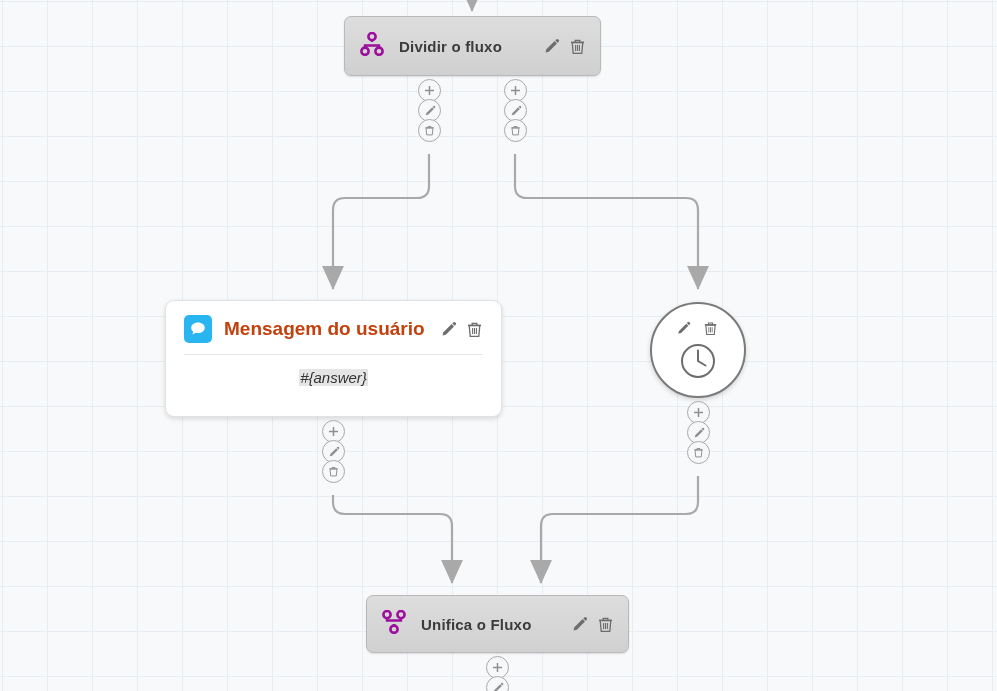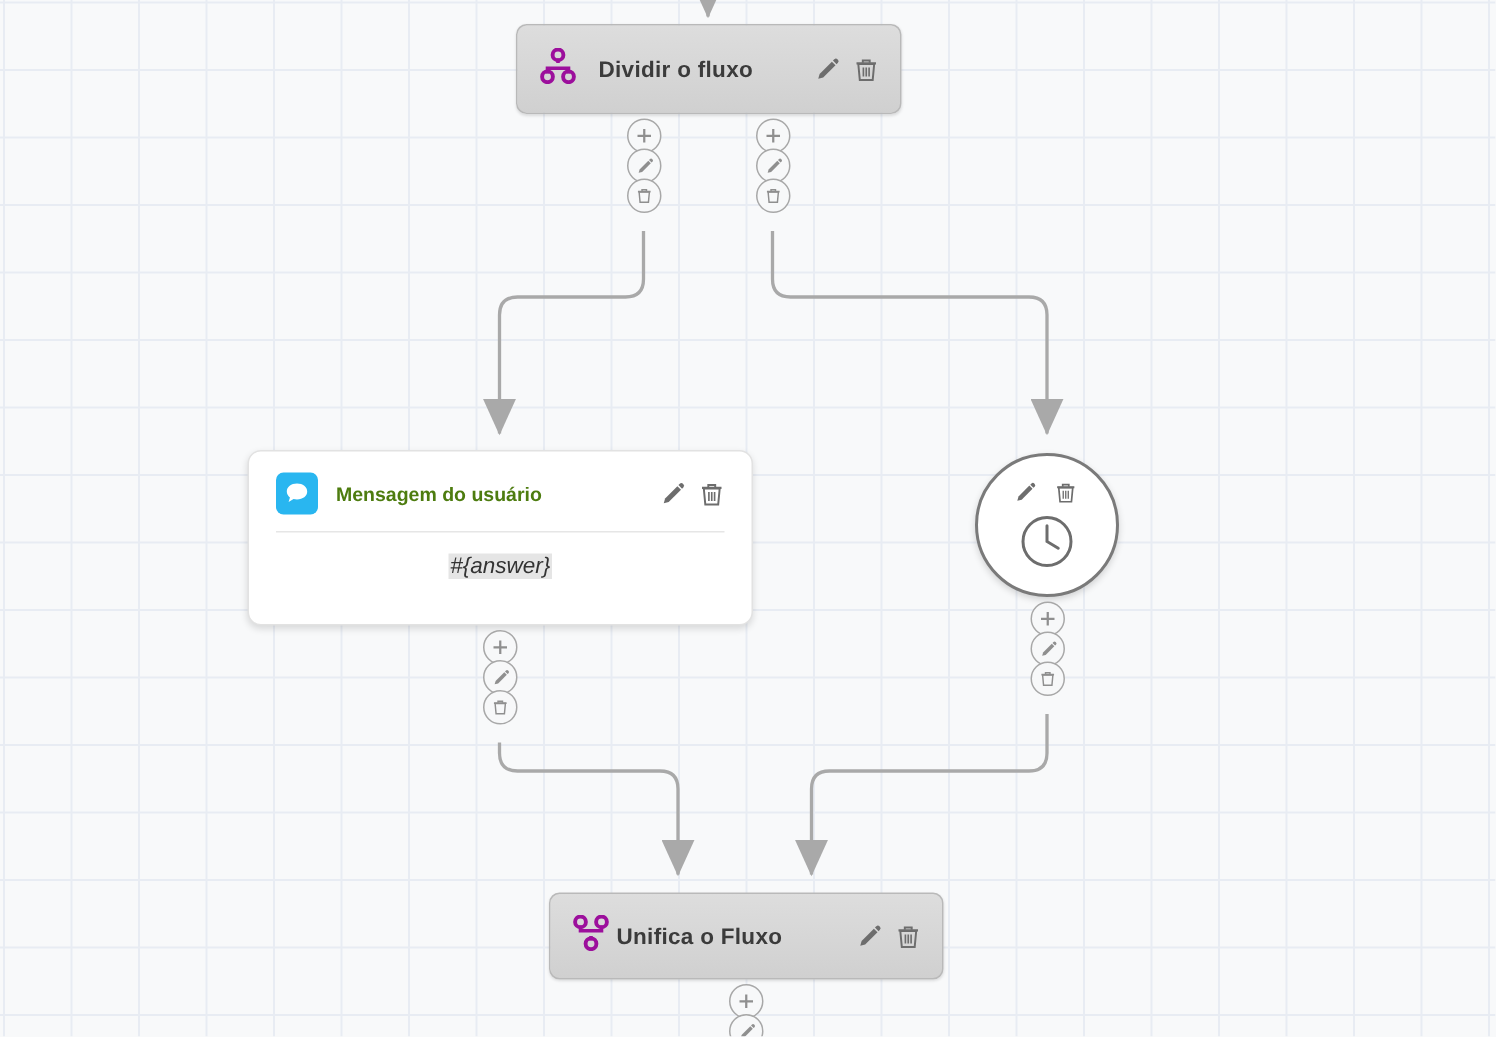--- a/index.html
+++ b/index.html
@@ -79,23 +79,23 @@
     width: 28px;
     height: 28px;
     border-radius: 5px;
     background: #29b6f0;
     display: flex;
     align-items: center;
     justify-content: center;
     flex: none;
   }
   .msg-title {
-    font-size: 13px;
+    font-size: 19px;
     font-weight: bold;
-    color: #4d7c0f;
+    color: #c2410c;
     margin-left: 12px;
     white-space: nowrap;
   }
   .msg-divider {
     height: 1px;
     background: #e6e6e6;
     margin: 0 18px;
   }
   .msg-body {
     padding: 14px 18px 16px 18px;
@@ -359,21 +359,21 @@
       <svg width="26" height="24" viewBox="0 0 26 24">
         <g stroke="#9c0f9c" stroke-width="2.4" fill="none">
           <path d="M13,14 L13,17"></path>
           <path d="M6,7 L6,10.5 L20,10.5 L20,7"></path>
         </g>
         <circle cx="6" cy="4.6" r="3.6" fill="none" stroke="#9c0f9c" stroke-width="2.6"></circle>
         <circle cx="20" cy="4.6" r="3.6" fill="none" stroke="#9c0f9c" stroke-width="2.6"></circle>
         <circle cx="13" cy="19.2" r="3.6" fill="none" stroke="#9c0f9c" stroke-width="2.6"></circle>
       </svg>
     </span>
-    <span class="node-title" style="margin-left:4px;">Unifica o Fluxo</span>
+    <span class="node-title" style="margin-left:14px;">Unifica o Fluxo</span>
     <span class="hdr-actions">
       <span class="icon-btn">
         <svg width="17" height="17" viewBox="0 0 17 17">
           <path d="M2.5,14.5 L3.4,11.3 L11.6,3.1 L14.0,5.5 L5.8,13.7 Z" fill="#6d6d6d"></path>
           <path d="M12.3,2.4 L14.7,4.8 L15.6,3.9 A1.5,1.5 0 0,0 15.6,1.8 L15.3,1.5
                    A1.5,1.5 0 0,0 13.2,1.5 Z" fill="#6d6d6d"></path>
         </svg>
       </span>
       <span class="icon-btn">
         <svg width="17" height="17" viewBox="0 0 17 17">

